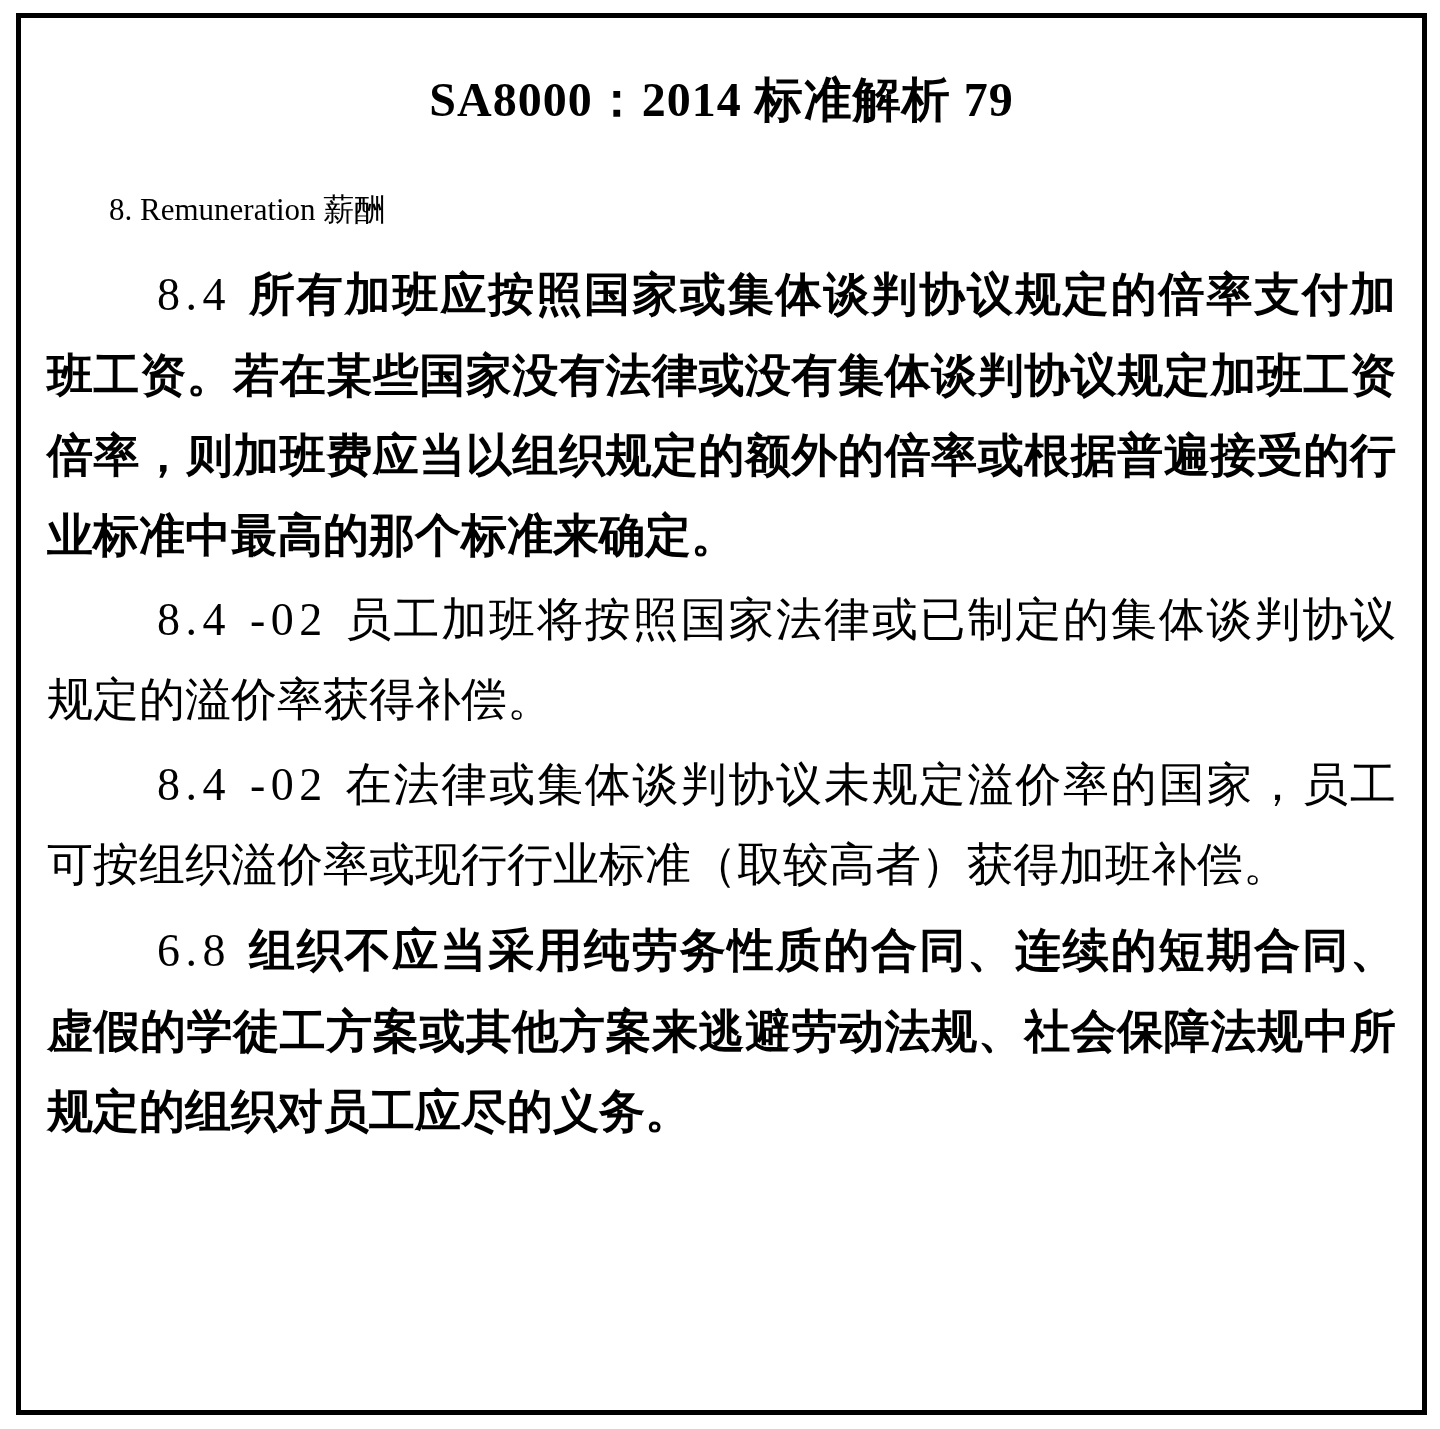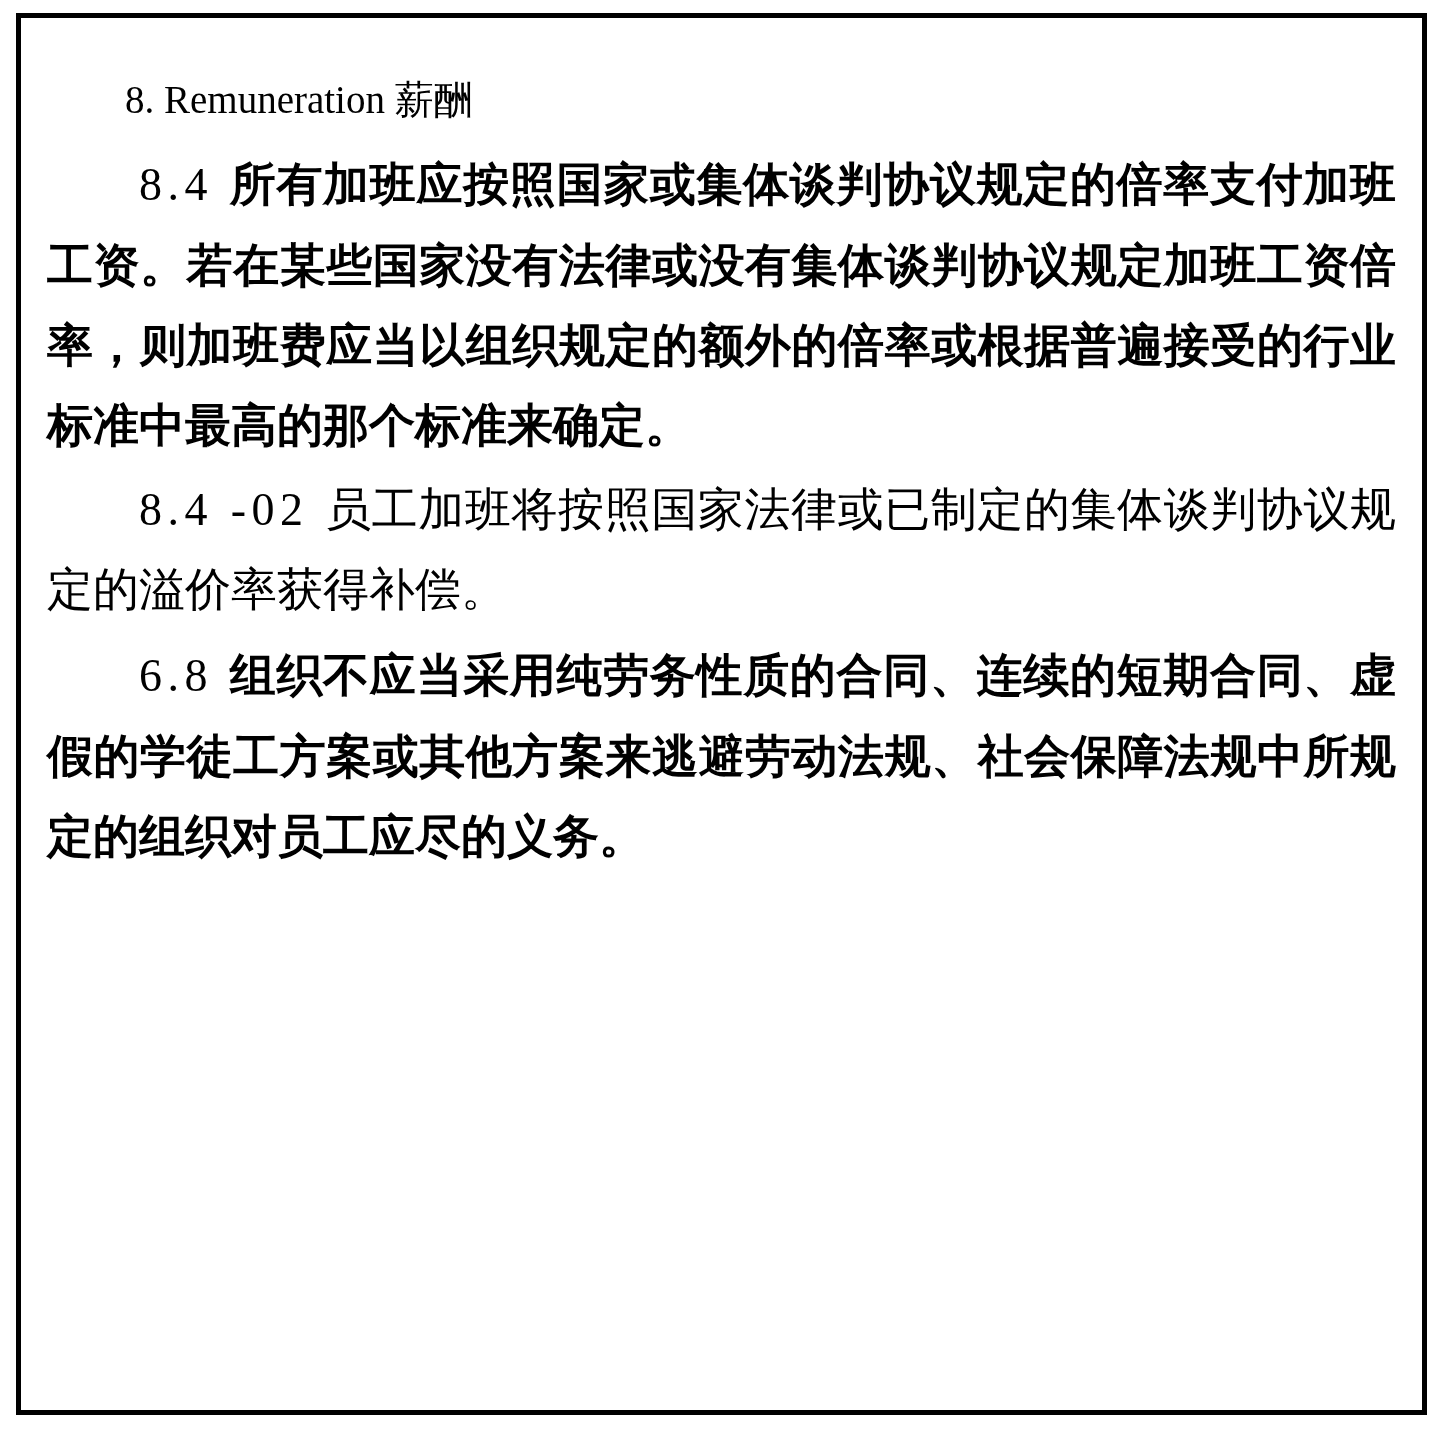--- a/index.html
+++ b/index.html
@@ -33,21 +33,21 @@
     font-family: "Liberation Serif", serif;
     font-weight: 700;
     font-size: 48px;
     line-height: 56px;
     letter-spacing: 1px;
   }
   .section-heading {
     margin: 54px 0 0 0;
     font-family: "Liberation Serif", serif;
     font-weight: 400;
-    font-size: 39px;
+    font-size: 31px;
     line-height: 56px;
     text-indent: 2em;
   }
   .body-text {
     margin-top: 16px;
   }
   .para {
     margin: 0 0 5px 0;
     font-size: 46px;
     line-height: 80px;
@@ -63,41 +63,46 @@
   .para.bold {
     font-family: "Liberation Sans", sans-serif;
     font-weight: 700;
   }
   .pnum {
     font-family: "Liberation Serif", serif;
     font-weight: 400;
     letter-spacing: 0.12em;
     margin-right: 16px;
     white-space: nowrap;
+    margin-left: 18px;
   }
 </style>
 </head>
 <body>
 
 <div class="page">
   <div class="frame">
 
+    <h1 class="doc-title">SA8000：2014 标准解析 79</h1>
 
     <p class="section-heading">8. Remuneration 薪酬</p>
 
     <div class="body-text">
 
       <p class="para bold">
         <span class="pnum">8.4</span><span>所有加班应按照国家或集体谈判协议规定的倍率支付加班工资。若在某些国家没有法律或没有集体谈判协议规定加班工资倍率，则加班费应当以组织规定的额外的倍率或根据普遍接受的行业标准中最高的那个标准来确定。</span>
       </p>
 
       <p class="para regular">
         <span class="pnum">8.4 -02</span><span>员工加班将按照国家法律或已制定的集体谈判协议规定的溢价率获得补偿。</span>
       </p>
 
+      <p class="para regular">
+        <span class="pnum">8.4 -02</span><span>在法律或集体谈判协议未规定溢价率的国家，员工可按组织溢价率或现行行业标准（取较高者）获得加班补偿。</span>
+      </p>
 
       <p class="para bold">
         <span class="pnum">6.8</span><span>组织不应当采用纯劳务性质的合同、连续的短期合同、虚假的学徒工方案或其他方案来逃避劳动法规、社会保障法规中所规定的组织对员工应尽的义务。</span>
       </p>
 
 
     </div>
   </div>
 </div>
 

